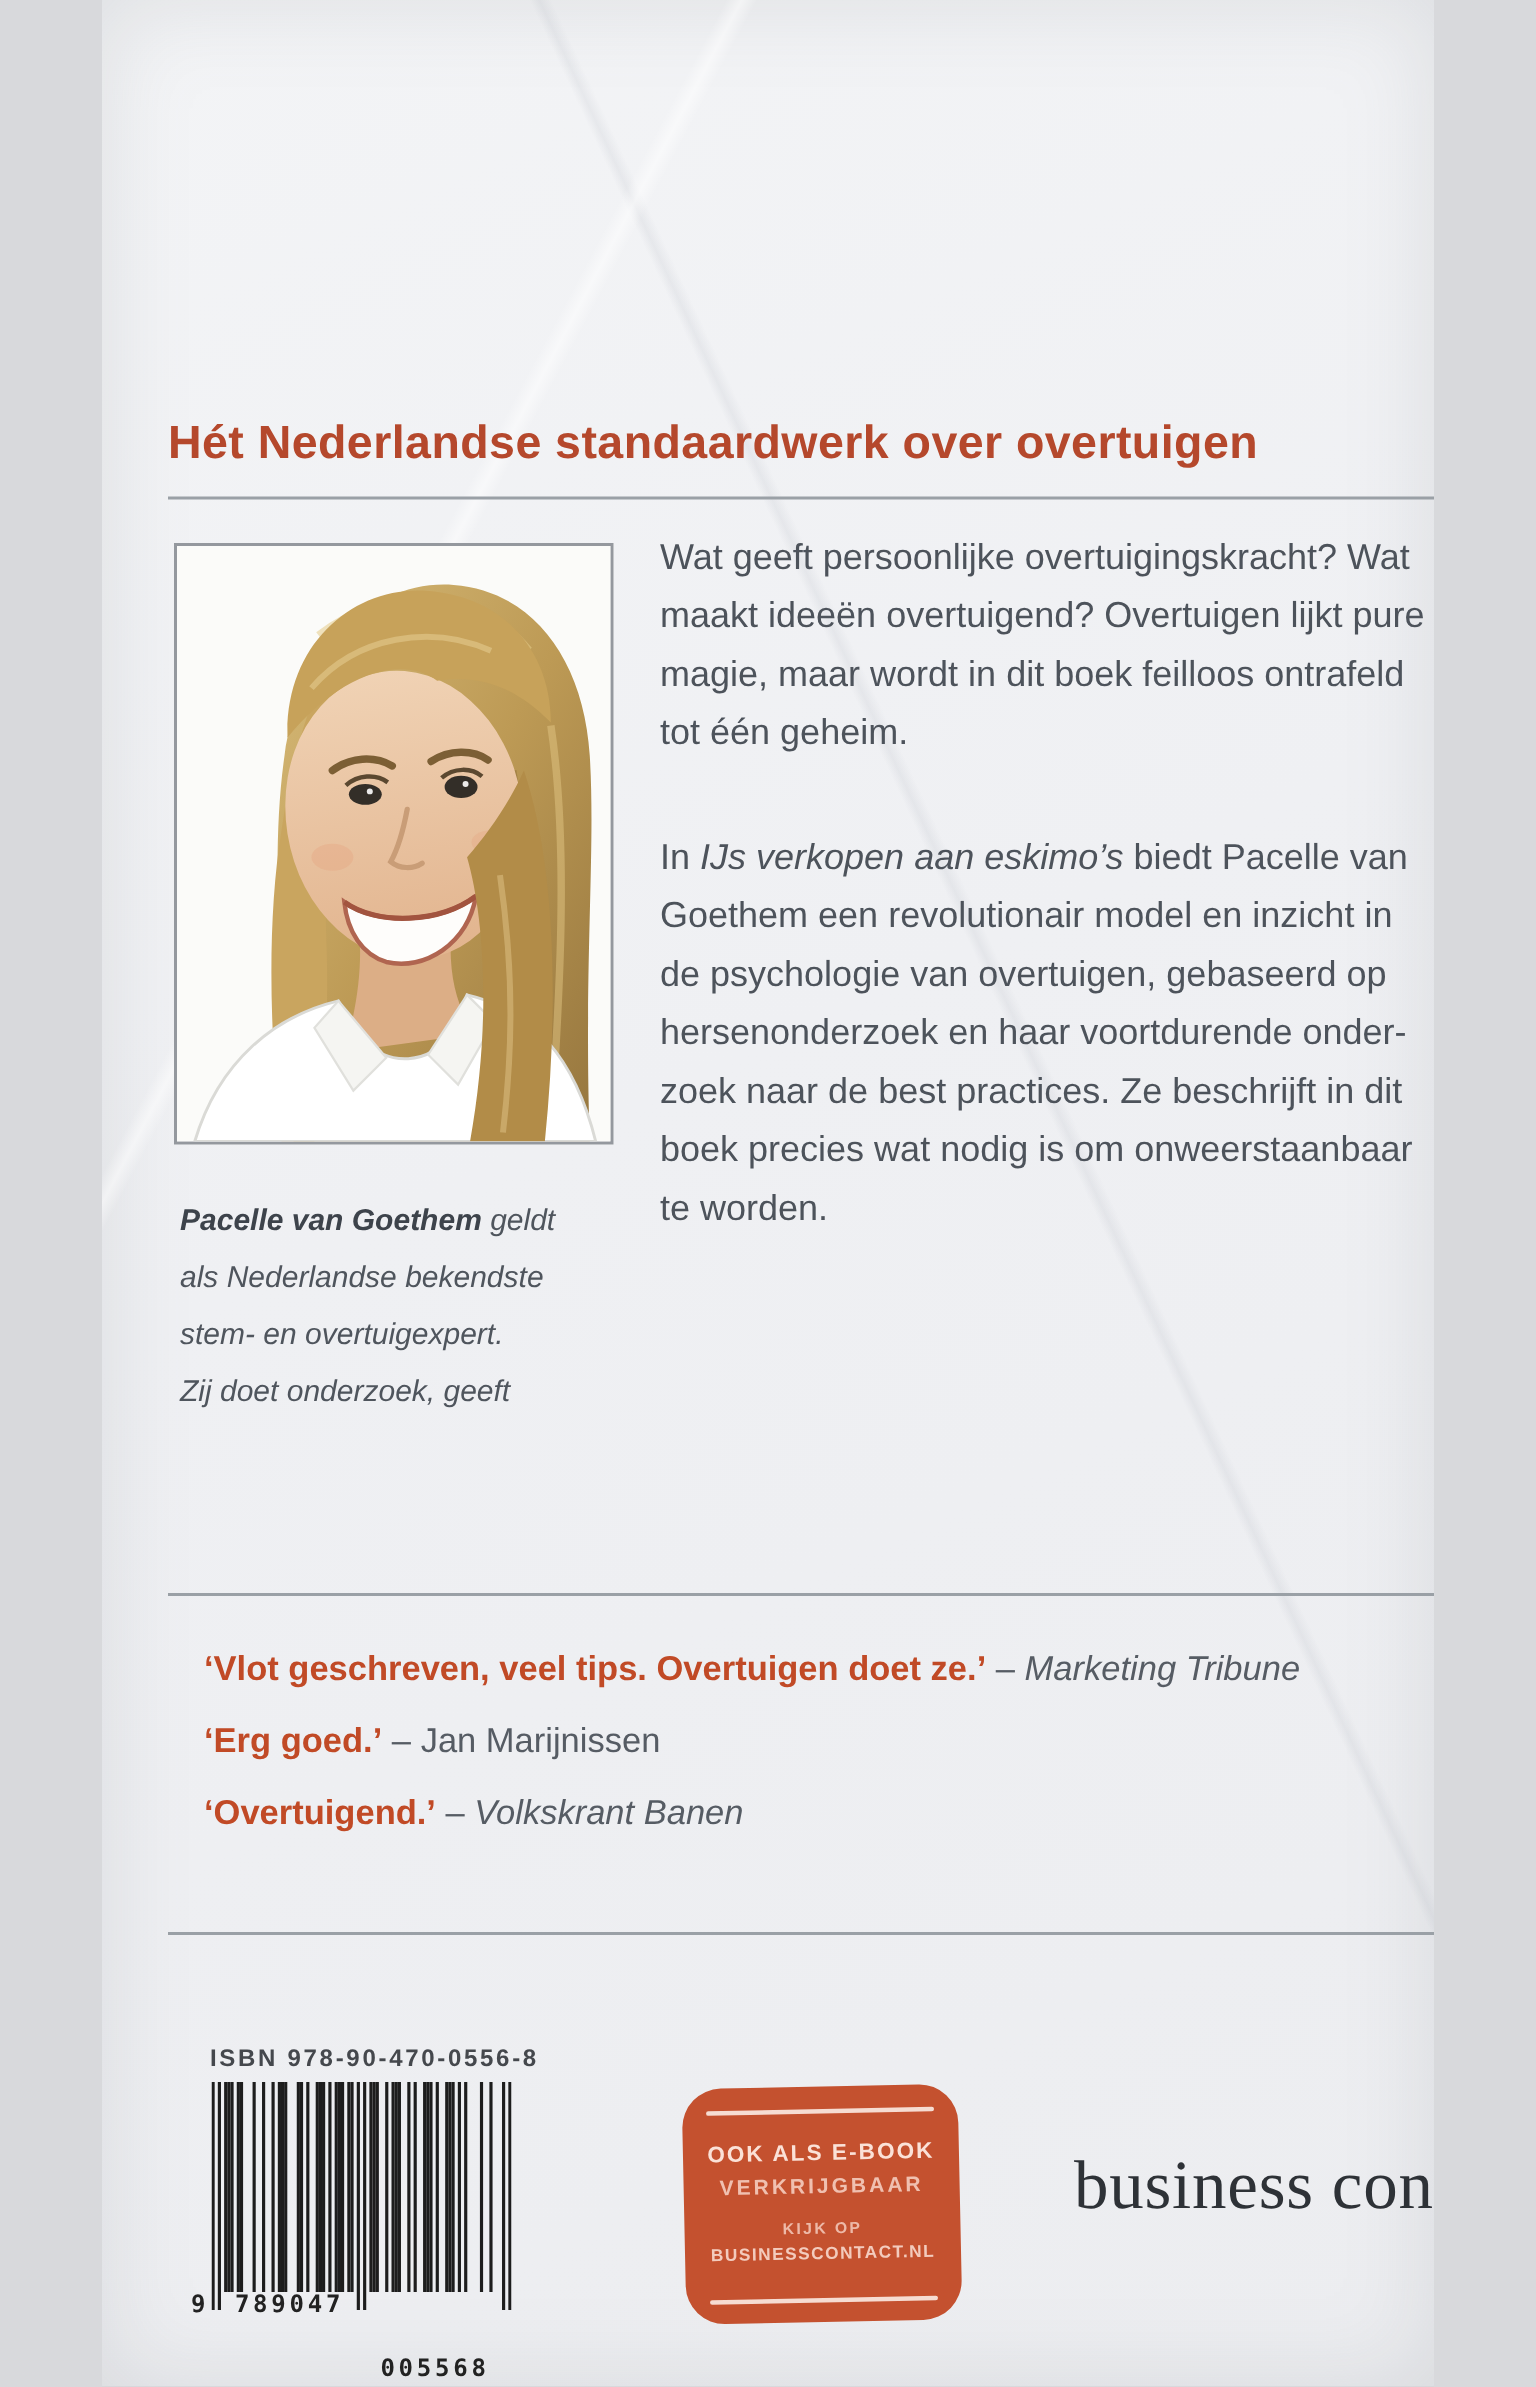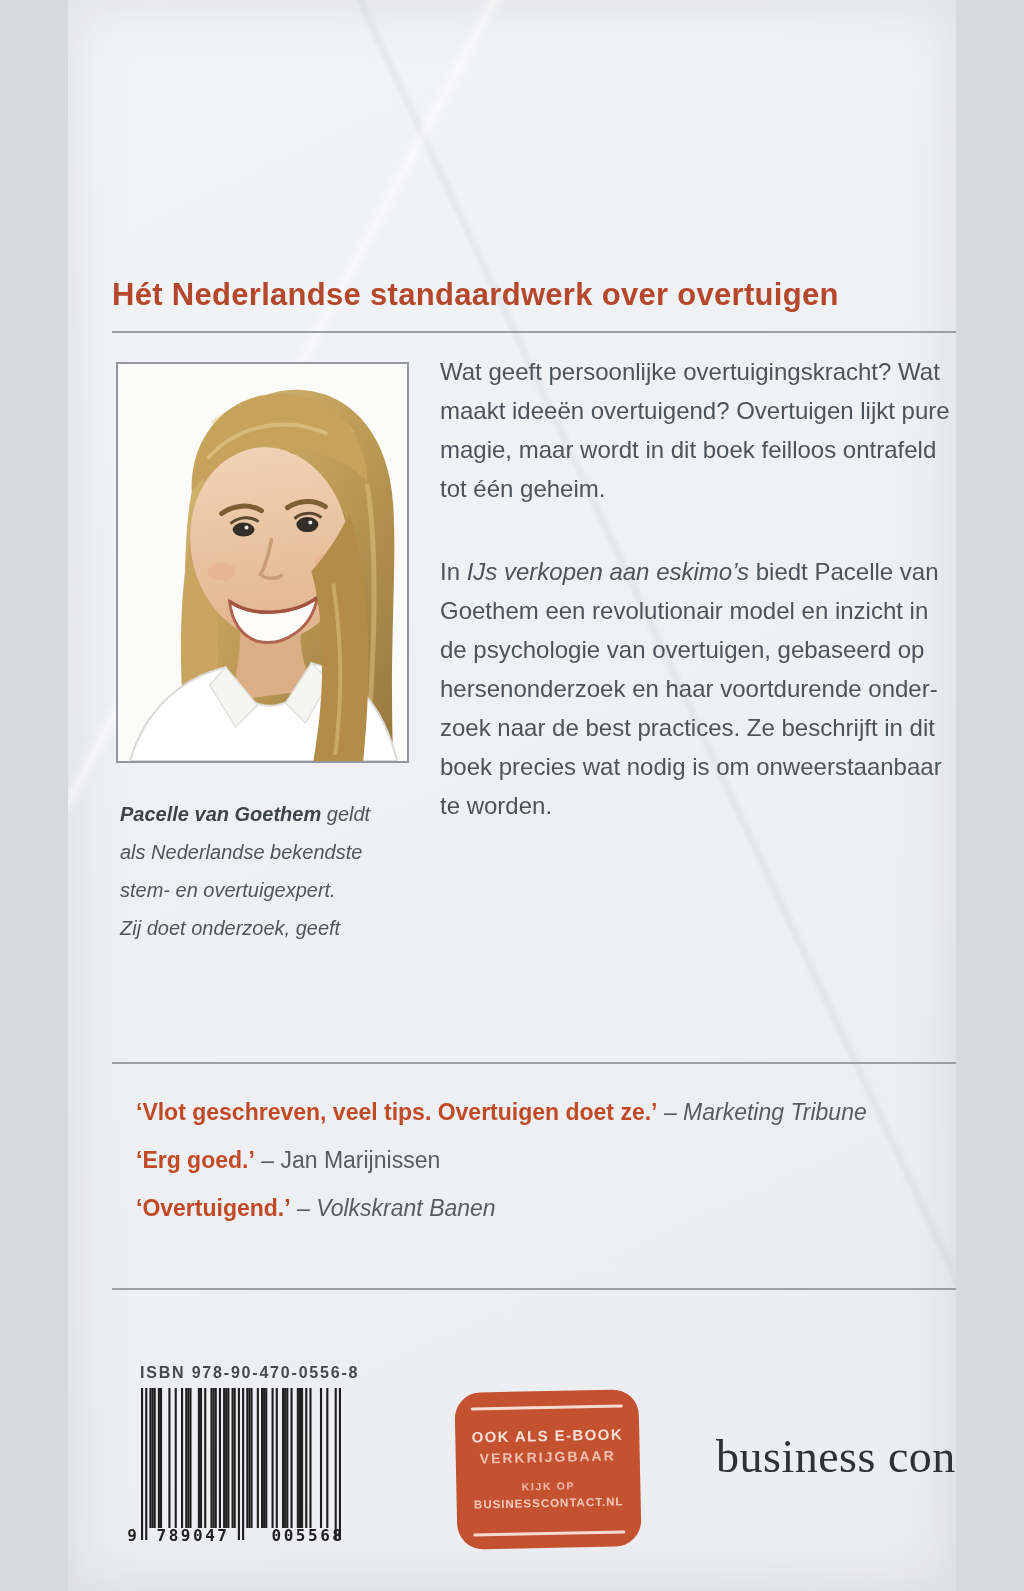--- a/index.html
+++ b/index.html
@@ -79,21 +79,21 @@
   }
   .barcode svg{position:absolute;left:0;top:0;}
   .bc-digit{
     position:absolute;top:138px;
     font-family:"DejaVu Sans Mono",monospace;
     font-size:16px;font-weight:700;color:#222;letter-spacing:2.5px;
     text-align:center;
   }
   .bc-first{left:-26px;width:22px;text-align:right;letter-spacing:0;}
   .bc-g1{left:9px;width:86px;}
-  .bc-g2{left:124px;width:86px;}
+  .bc-g2{left:106px;width:86px;margin-top:43px;}
 
   .badge{
     position:absolute;left:388px;top:1391px;width:184px;height:157px;
     background:var(--badge_bg);border-radius:26px;
     transform:rotate(-1.2deg);
     color:rgba(255,238,230,.92);
     text-align:center;
   }
   .badge-rule{
     position:absolute;left:16px;right:16px;height:3px;

